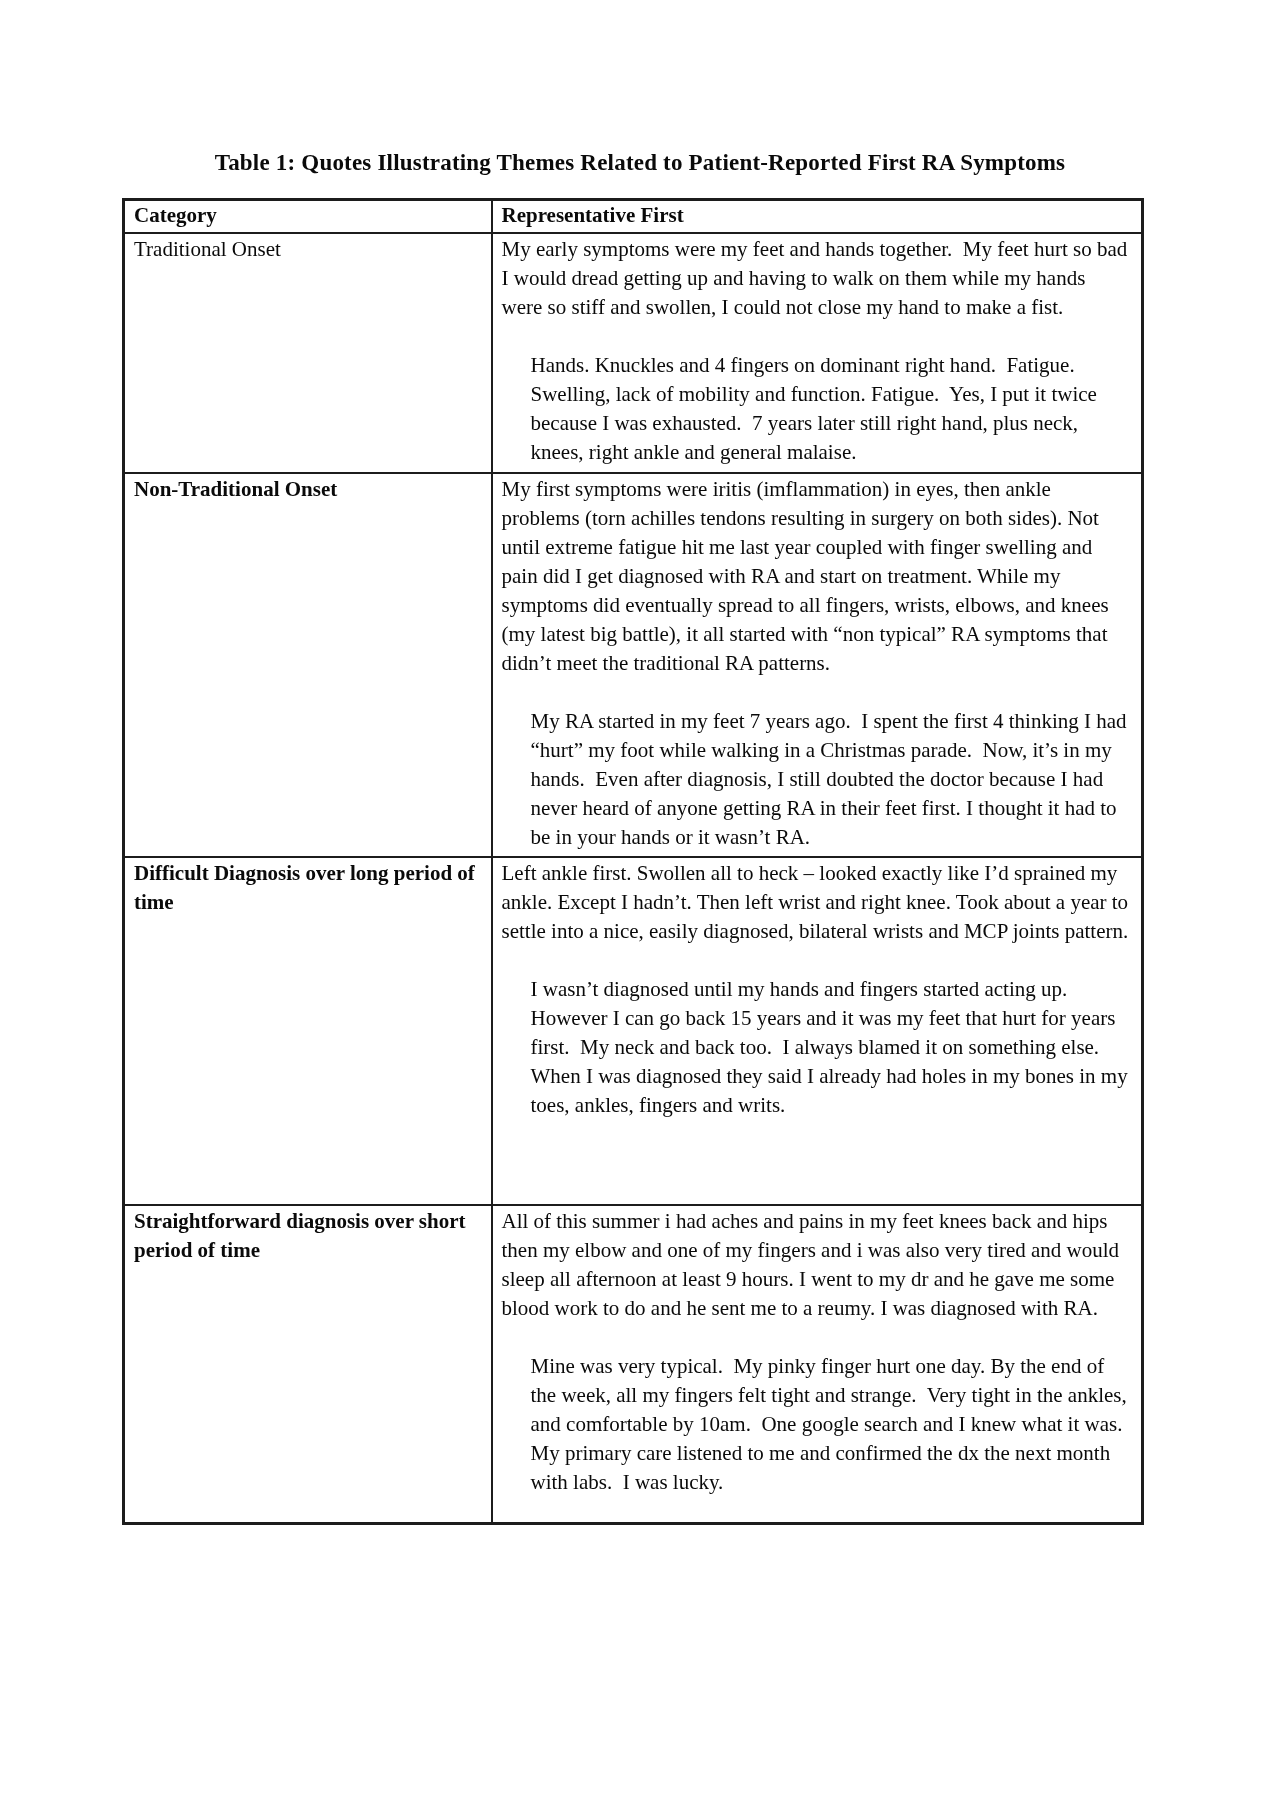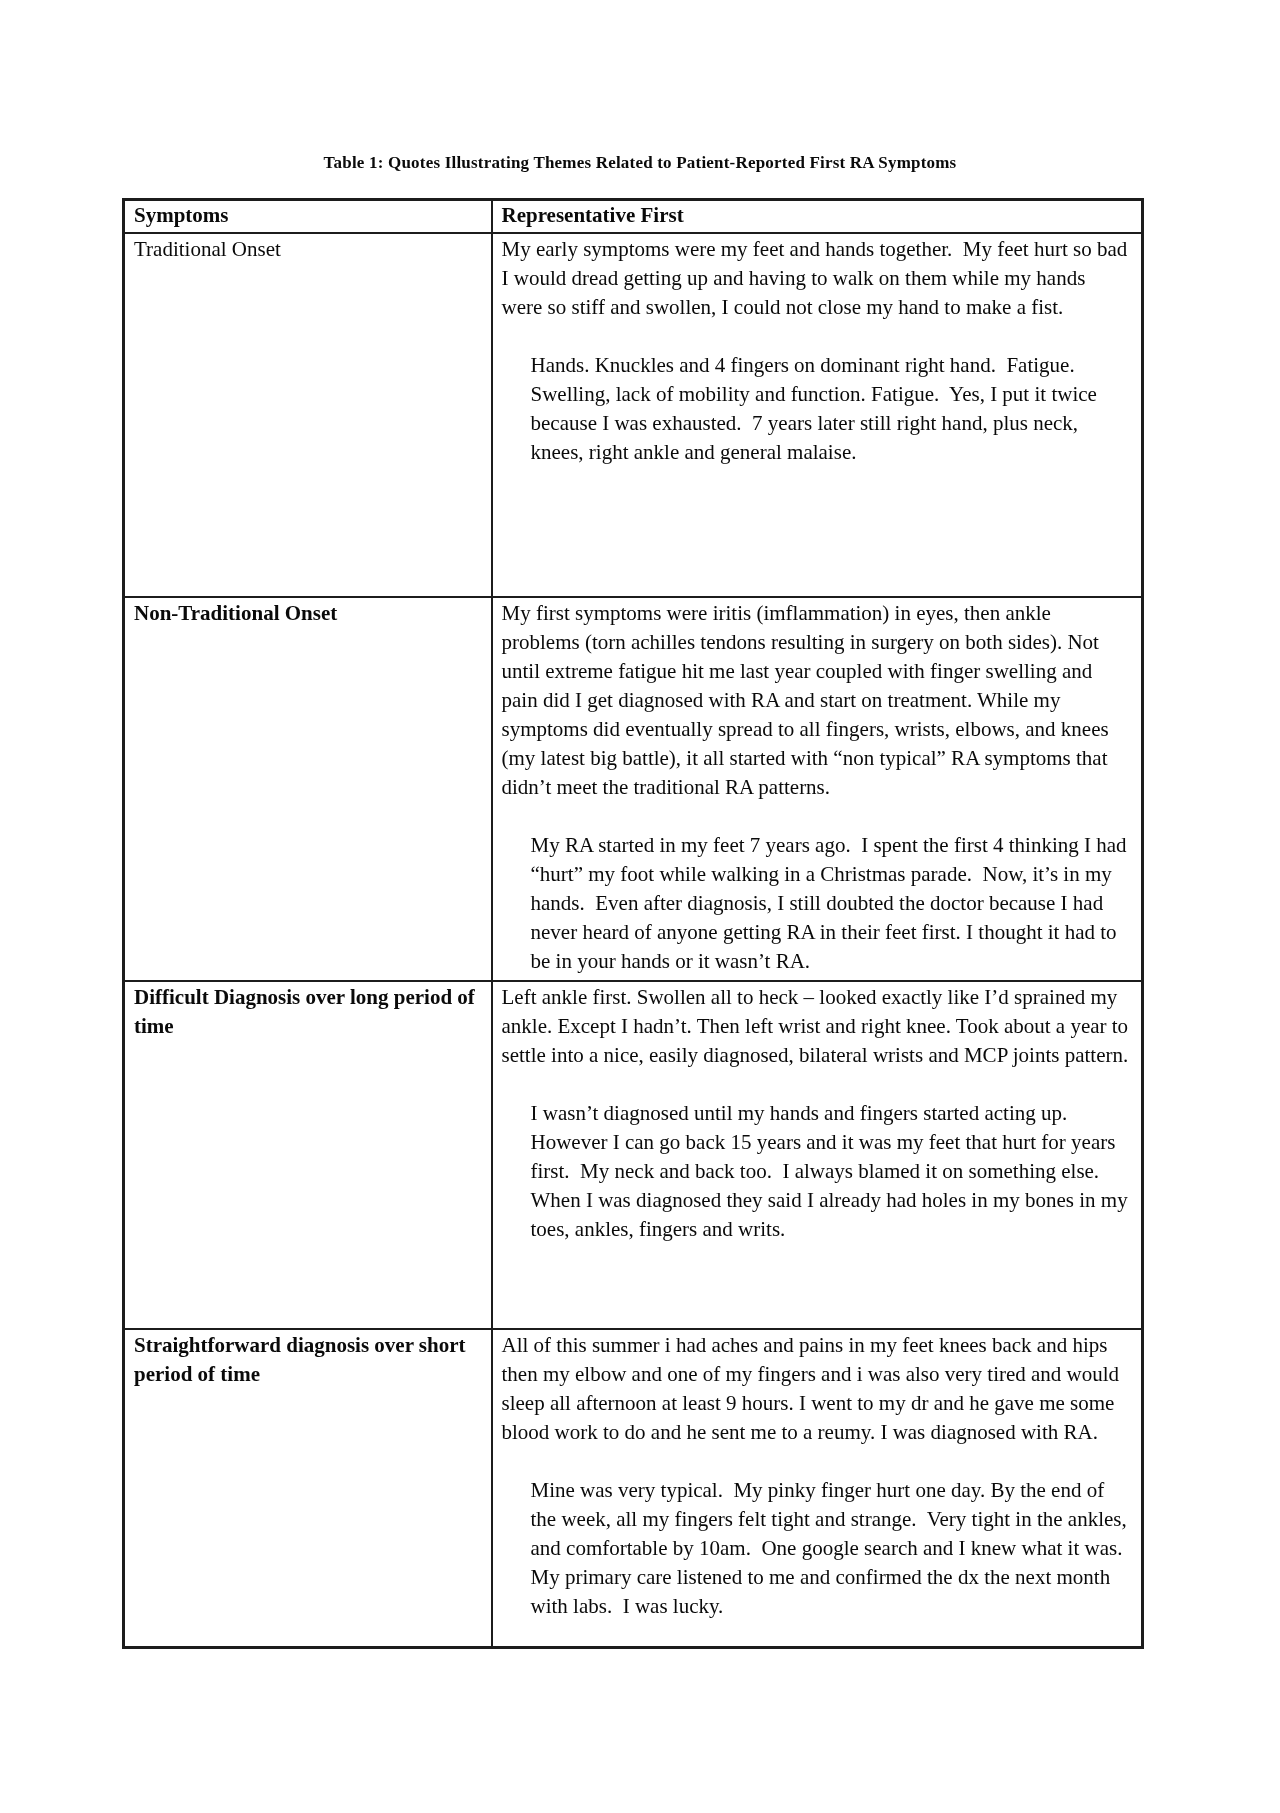--- a/index.html
+++ b/index.html
@@ -12,21 +12,21 @@
     height: 1813px;
     font-family: "Liberation Serif", "DejaVu Serif", serif;
     color: #0a0a0a;
     position: relative;
   }
   .page-title {
     padding-top: 149px;
     margin: 0 0 0 0;
     text-align: center;
     font-weight: bold;
-    font-size: 17px;
+    font-size: 23px;
     line-height: 28px;
     letter-spacing: 0.2px;
   }
   table.quotes {
     border-collapse: collapse;
     table-layout: fixed;
     margin: 21px 0 0 122px;
     width: 1019px;
     border: 3px solid #1c1c1c;
   }
@@ -46,38 +46,38 @@
     padding-top: 0;
     padding-bottom: 2px;
   }
   td.cat { font-weight: bold; }
   td.cat.regular { font-weight: normal; }
   td.quote p {
     margin: 0;
     white-space: pre-wrap;
   }
   td.quote p + p { margin-top: 29px; margin-left: 29px; }
-  tr.h-r1 { height: 364px; }
+  tr.h-r1 { height: 240px; }
   tr.h-r2 { height: 329px; }
   tr.h-r3 { height: 348px; }
   tr.h-r4 { height: 318px; }
 </style>
 </head>
 <body>
 
 <h1 class="page-title">Table 1: Quotes Illustrating Themes Related to Patient-Reported First RA Symptoms</h1>
 
 <table class="quotes">
   <colgroup>
     <col class="c-cat">
     <col class="c-quote">
   </colgroup>
   <thead>
     <tr>
-      <th>Symptoms</th>
+      <th>Category</th>
       <th>Representative First</th>
     </tr>
   </thead>
   <tbody>
     <tr class="h-r1">
       <td class="cat regular">Traditional Onset</td>
       <td class="quote">
         <p>My early symptoms were my feet and hands together.  My feet hurt so bad I would dread getting up and having to walk on them while my hands were so stiff and swollen, I could not close my hand to make a fist.</p>
         <p>Hands. Knuckles and 4 fingers on dominant right hand.  Fatigue. Swelling, lack of mobility and function. Fatigue.  Yes, I put it twice because I was exhausted.  7 years later still right hand, plus neck, knees, right ankle and general malaise.</p>
       </td>

